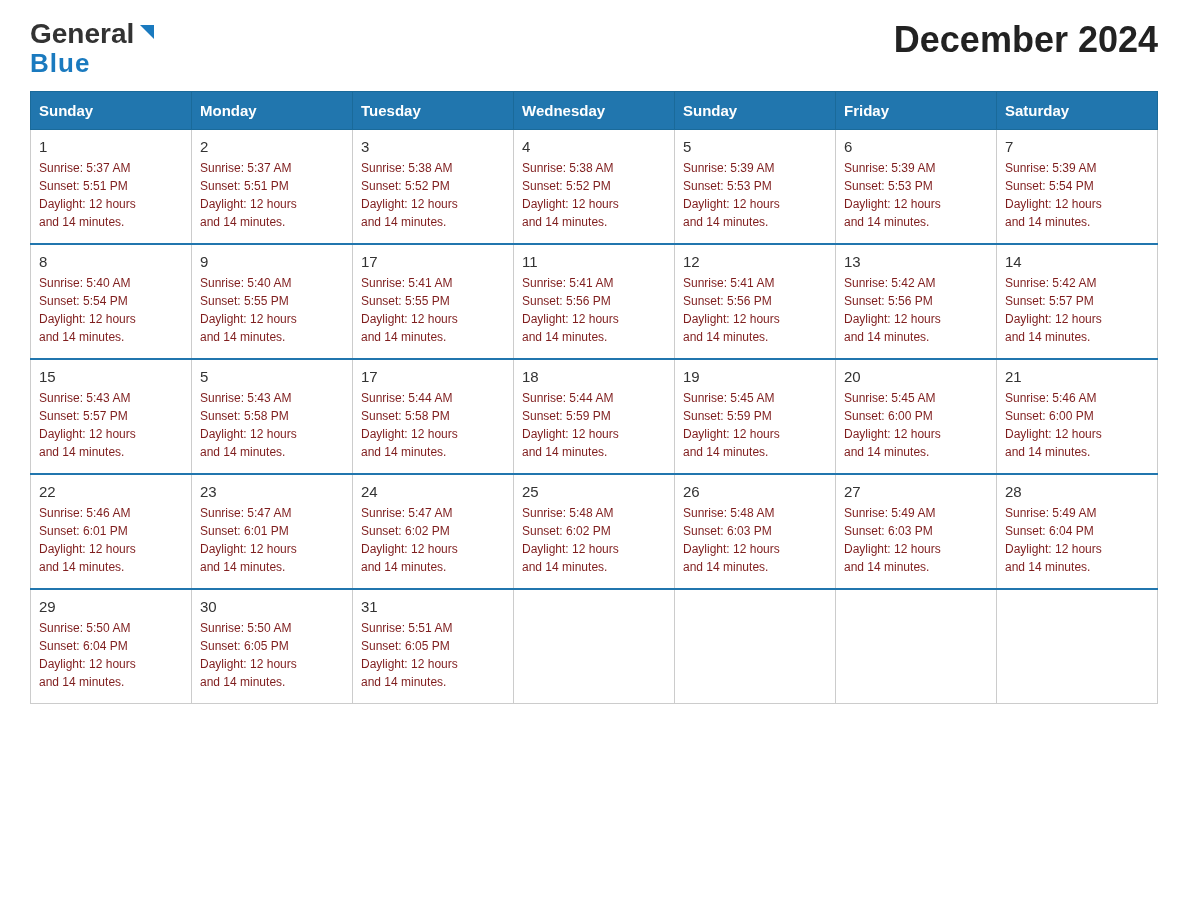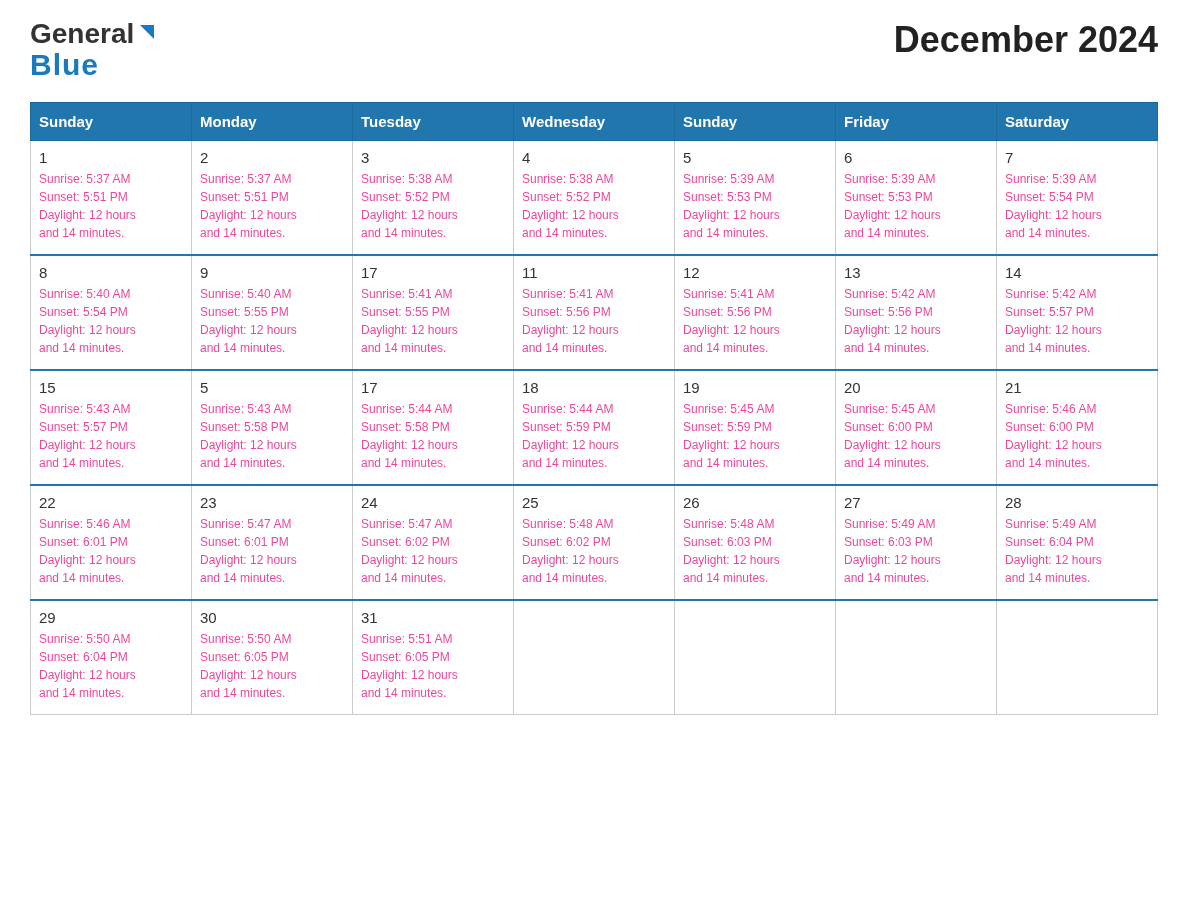--- a/index.html
+++ b/index.html
@@ -7,36 +7,36 @@
       font-family: Arial, sans-serif;
       background: #fff;
       width: 1188px;
       min-height: 918px;
       padding: 20px 30px;
     }
     .header {
       display: flex;
       justify-content: space-between;
       align-items: flex-start;
-      margin-bottom: 20px;
+      margin-bottom: 12px;
     }
     .logo {
       display: flex;
       flex-direction: column;
       align-items: flex-start;
     }
     .logo-text {
       font-size: 28px;
       font-weight: bold;
       color: #333;
       line-height: 1;
     }
     .logo-blue-line {
       color: #1a7abf;
-      font-size: 30px;
+      font-size: 26px;
       font-weight: bold;
       letter-spacing: 1px;
     }
     .title-section {
       text-align: right;
     }
     .month-title {
       font-size: 36px;
       font-weight: bold;
       color: #222;
@@ -72,21 +72,21 @@
     }
     tbody tr td .day-num {
       font-size: 15px;
       font-weight: normal;
       margin-bottom: 4px;
       display: block;
     }
     tbody tr td .day-info {
       font-size: 12px;
       line-height: 1.5;
-      color: #ec4899;
+      color: #7f1d1d;
     }
     tbody tr:not(:last-child) td {
       border-bottom: 2px solid #2176ae;
     }
     tbody tr td:first-child {
       border-left: 1px solid #ccc;
     }
   </style>
 </head>
 <body>

